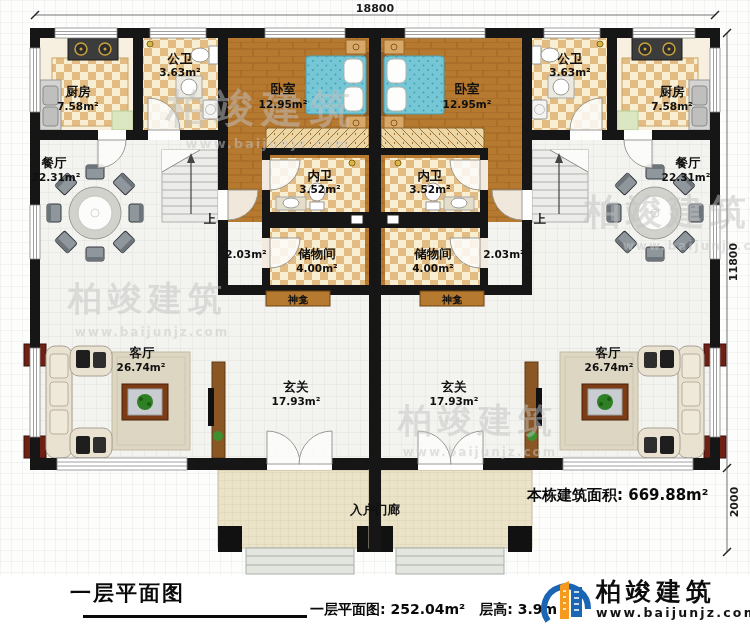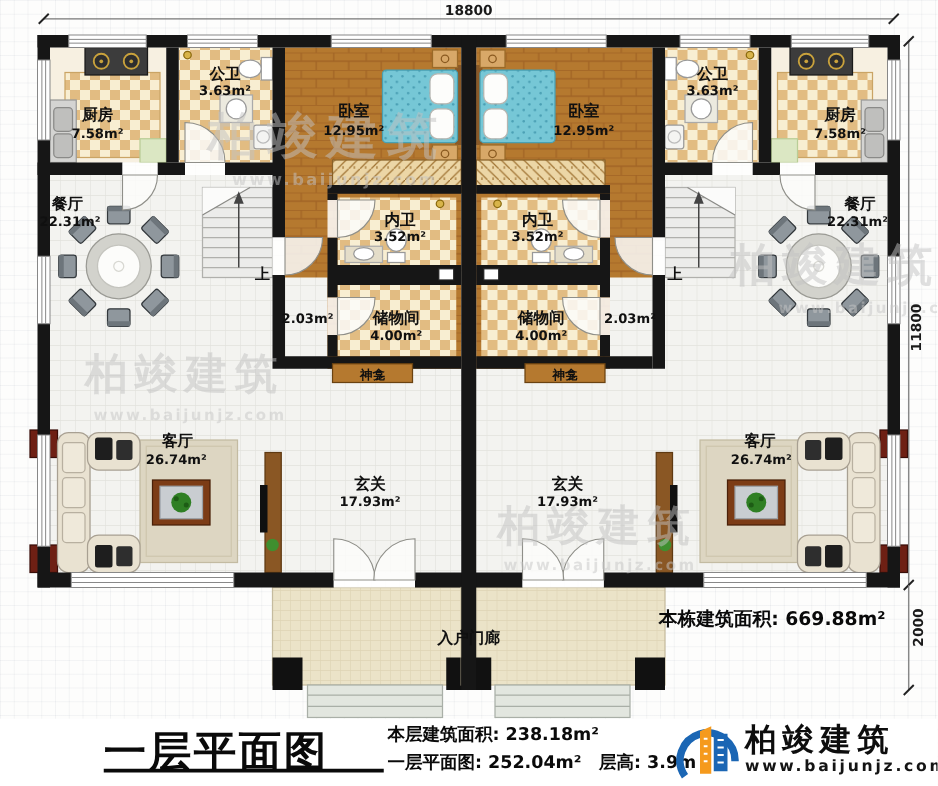--- a/index.html
+++ b/index.html
@@ -13,21 +13,21 @@
   svg text{font-family:"DejaVu Sans",sans-serif;}
   .rn{font-size:12.5px;font-weight:bold;fill:#101010;text-anchor:middle;}
   .ra{font-size:10.5px;font-weight:bold;fill:#101010;text-anchor:middle;}
   .sm{font-size:10px;font-weight:bold;fill:#101010;text-anchor:middle;}
   .up{font-size:12px;font-weight:bold;fill:#101010;text-anchor:middle;}
   .dim{font-size:11px;font-weight:600;fill:#1a1a1a;text-anchor:middle;}
   .tot{font-size:15px;font-weight:600;fill:#0a0a0a;}
   .wmBig{font-weight:bold;fill:#c2c2c2;text-anchor:middle;opacity:.5;}
   .wmUrl{font-weight:bold;fill:#c6c6c6;text-anchor:middle;opacity:.5;}
   .footer{position:absolute;left:0;top:575px;width:750px;height:54px;background:#ffffff;}
-  .plan-title{position:absolute;left:83px;top:4px;font-size:34px;font-weight:600;color:#0a0a0a;letter-spacing:2px;}
+  .plan-title{position:absolute;left:70px;top:4px;font-size:21px;font-weight:600;color:#0a0a0a;letter-spacing:2px;}
   .title-underline{position:absolute;left:83px;top:40px;width:224px;height:3px;background:#0a0a0a;}
   .plan-scale{position:absolute;left:243px;top:11px;font-size:24px;color:#0a0a0a;}
   .stat1{position:absolute;left:310px;top:4px;font-size:14px;font-weight:600;color:#0a0a0a;}
   .stat2{position:absolute;left:310px;top:26px;font-size:14px;font-weight:600;color:#0a0a0a;}
   .stat2 .fh{margin-left:14px;}
   .logo{position:absolute;left:536px;top:0;width:214px;height:54px;}
   .logo-glyph{position:absolute;left:2px;top:2px;}
   .brand-name{position:absolute;left:60px;top:0px;font-size:25px;font-weight:bold;color:#0d0d0d;letter-spacing:5px;white-space:nowrap;}
   .brand-url{position:absolute;left:60px;top:30px;font-size:12.5px;font-weight:bold;color:#141414;letter-spacing:2.2px;white-space:nowrap;}
 </style>
@@ -353,21 +353,20 @@
     <text class="rn" x="375" y="514" font-size="13.5">入户门廊</text>
   </g>
 
   <text class="tot" x="527" y="500">本栋建筑面积: 669.88m²</text>
 </svg>
 
 
 <div class="footer">
   <span class="plan-title">一层平面图</span>
   <div class="title-underline"></div>
-  <div class="stat1">本层建筑面积: 238.18m²</div>
   <div class="stat2">
     <span>一层平面图: 252.04m²</span><span class="fh">层高: 3.9m</span>
   </div>
   <div class="logo">
     <svg class="logo-glyph" width="56" height="50" viewBox="0 0 56 50">
       <path d="M10 44A22 22 0 1 1 50 32" fill="none" stroke="#1b66b4" stroke-width="6"></path>
       <polygon points="22,8 31,4 31,42 22,42" fill="#f59a1d"></polygon>
       <rect x="33" y="10" width="11" height="30" fill="#1b66b4"></rect>
       <path d="M25 14h3M25 20h3M25 26h3M25 32h3M36 15h5M36 21h5M36 27h5M36 33h5" stroke="#ffffff" stroke-width="1.6"></path>
     </svg>

